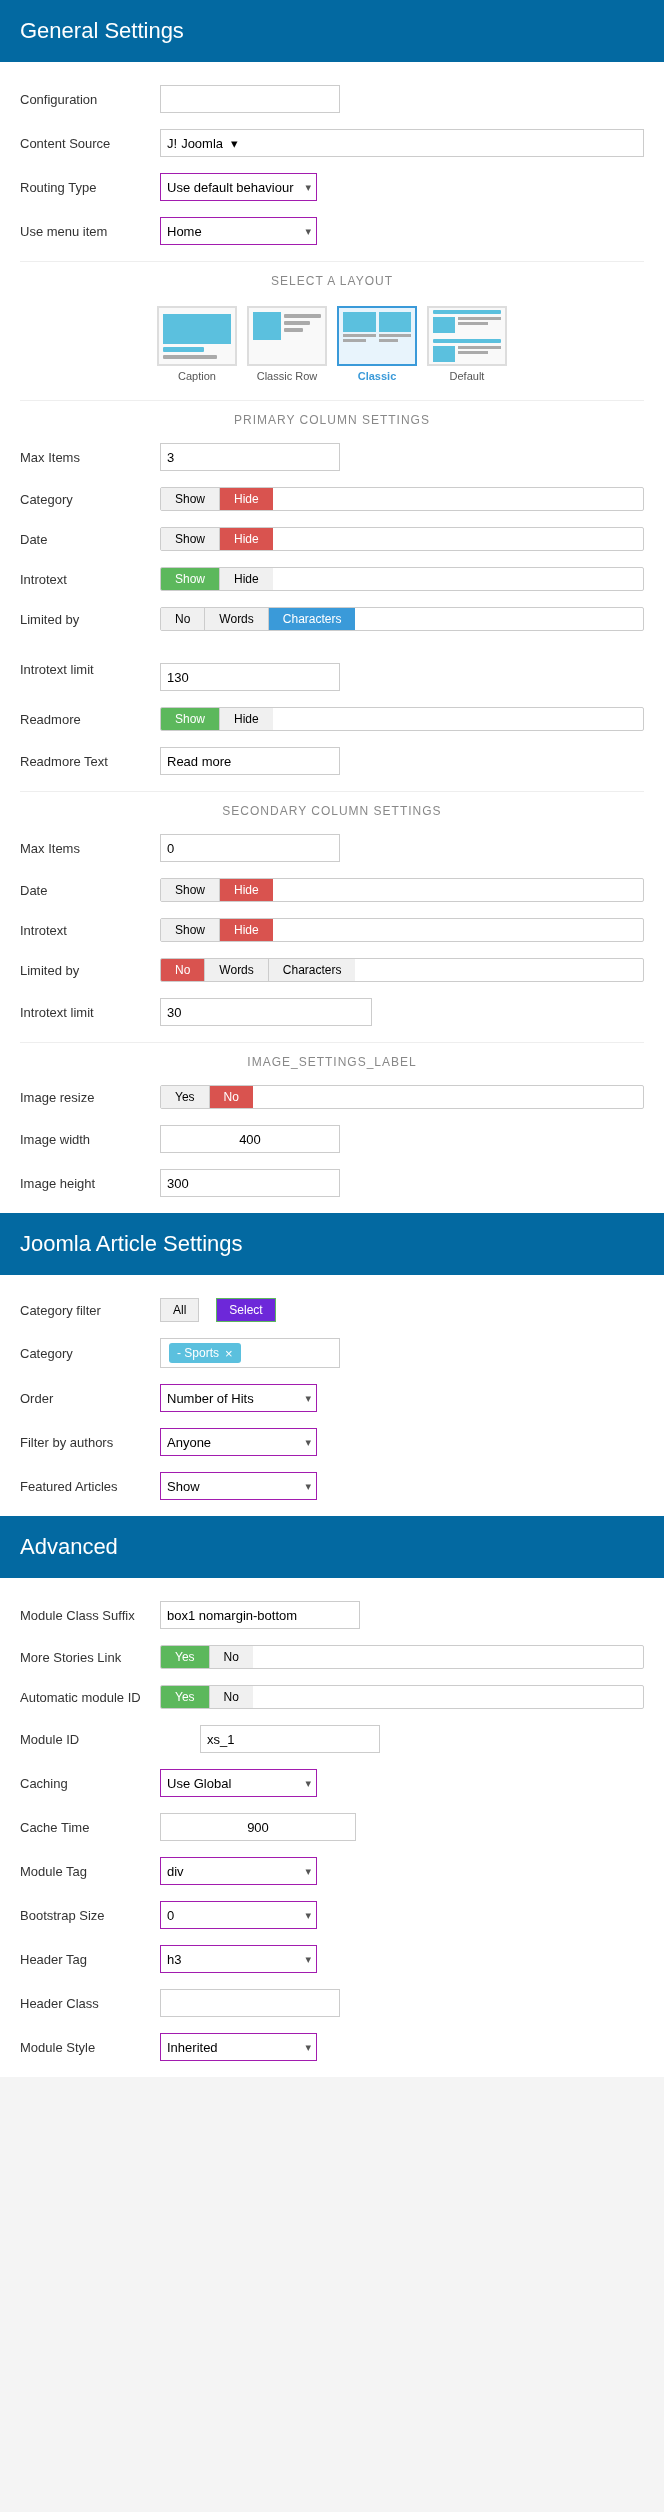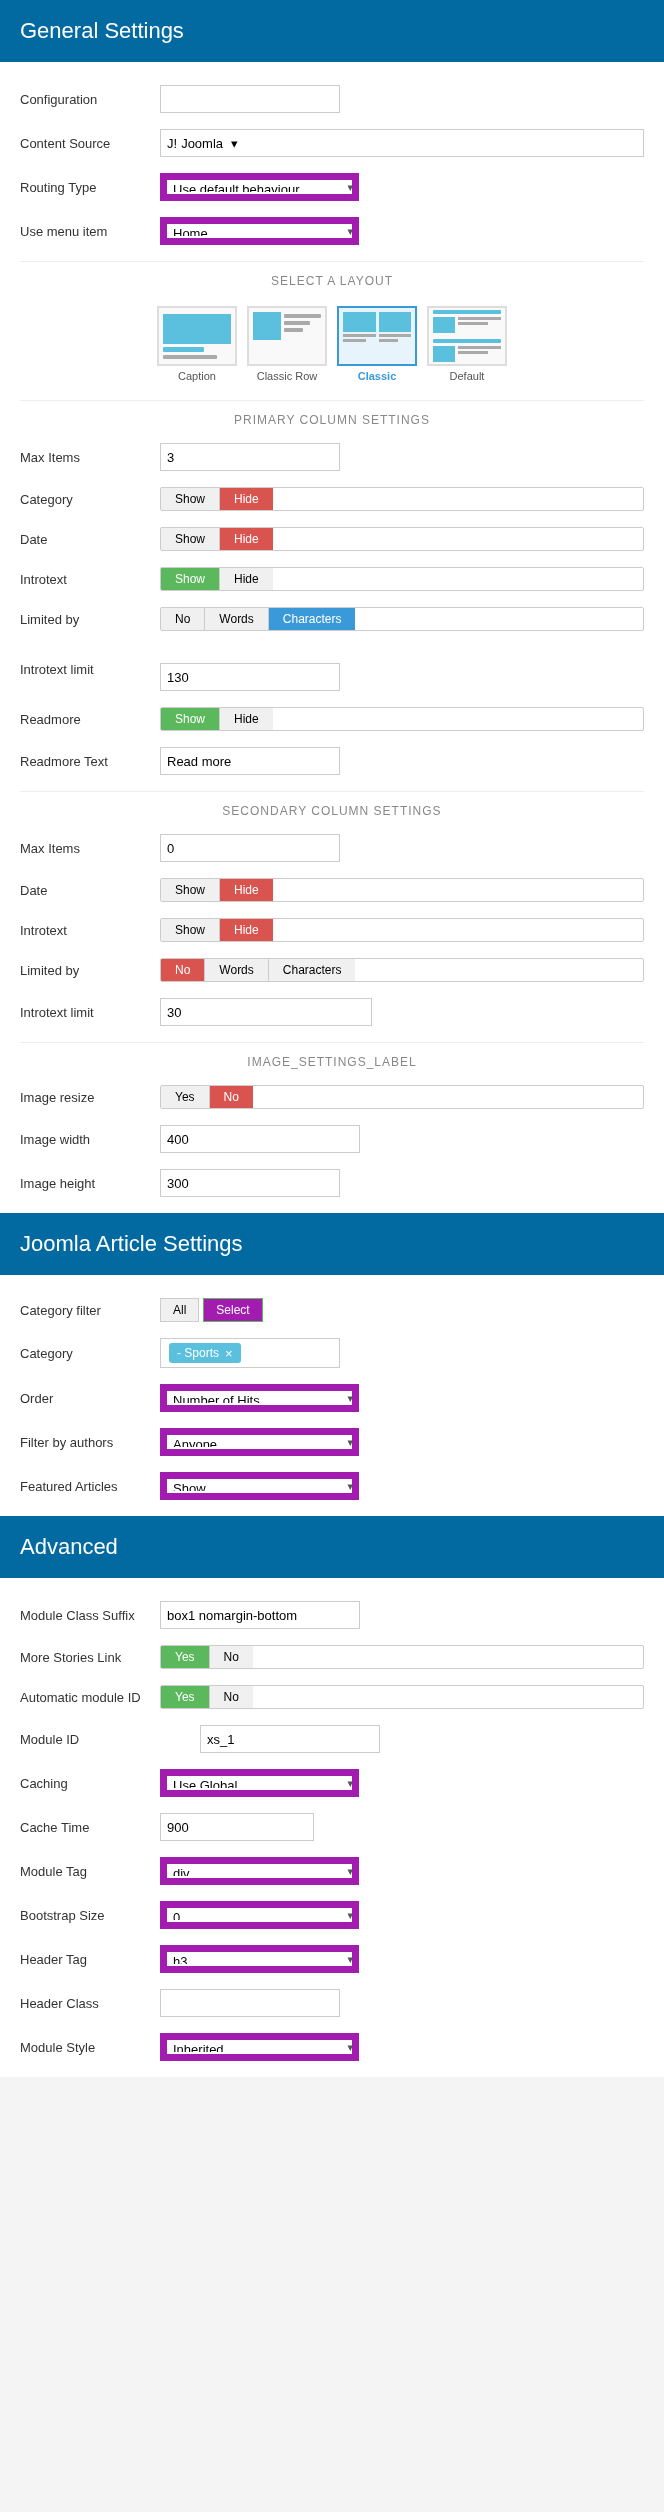--- a/index.html
+++ b/index.html
@@ -45,28 +45,28 @@
       background: #fff;
     }
 
     .select-wrapper {
       position: relative;
       display: inline-block;
     }
 
     select {
       height: 28px;
-      border: 7px solid #a21caf;
+      border: 1px solid #a21caf;
       padding: 2px 20px 2px 6px;
       font-size: 13px;
       background: #fff;
       appearance: none;
       -webkit-appearance: none;
       cursor: pointer;
-      width: 199px;
+      width: 157px;
     }
 
     select::after {
       content: "▾";
     }
 
     .select-arrow {
       position: absolute;
       right: 6px;
       top: 50%;
@@ -273,33 +273,33 @@
       padding: 4px 8px;
       width: 180px;
       display: flex;
       align-items: center;
       gap: 6px;
       min-height: 30px;
     }
 
     .btn-all-select {
       display: flex;
-      gap: 4px;
+      gap: 17px;
     }
 
     .btn-plain {
       padding: 4px 12px;
       border: 1px solid #ccc;
       background: #f0f0f0;
       cursor: pointer;
       font-size: 12px;
     }
 
     .btn-plain.active {
-      background: #a21caf;
+      background: #6d28d9;
       color: white;
       border-color: #5cb85c;
     }
   </style>
 </head>
 <body>
 
 <div>
   <div class="section-header">
     <span>General Settings</span>
@@ -549,21 +549,21 @@
         <div class="btn-group">
           <button class="btn">Yes</button>
           <button class="btn active-red">No</button>
         </div>
       </div>
     </div>
 
     <div class="form-row">
       <div class="form-label">Image width</div>
       <div class="form-control">
-        <input type="text" value="400" style="width: 200px;">
+        <input type="text" value="400" style="width: 180px; text-align: center;">
       </div>
     </div>
 
     <div class="form-row">
       <div class="form-label">Image height</div>
       <div class="form-control">
         <input type="text" value="300" style="width: 180px;">
       </div>
     </div>
 
@@ -685,21 +685,21 @@
             <option>Use Global</option>
           </select>
           <span class="select-arrow">▾</span>
         </div>
       </div>
     </div>
 
     <div class="form-row">
       <div class="form-label">Cache Time</div>
       <div class="form-control">
-        <input type="text" value="900" style="width: 154px;">
+        <input type="text" value="900" style="width: 196px; text-align: center;">
       </div>
     </div>
 
     <div class="form-row">
       <div class="form-label">Module Tag</div>
       <div class="form-control">
         <div class="select-wrapper">
           <select>
             <option>div</option>
           </select>

